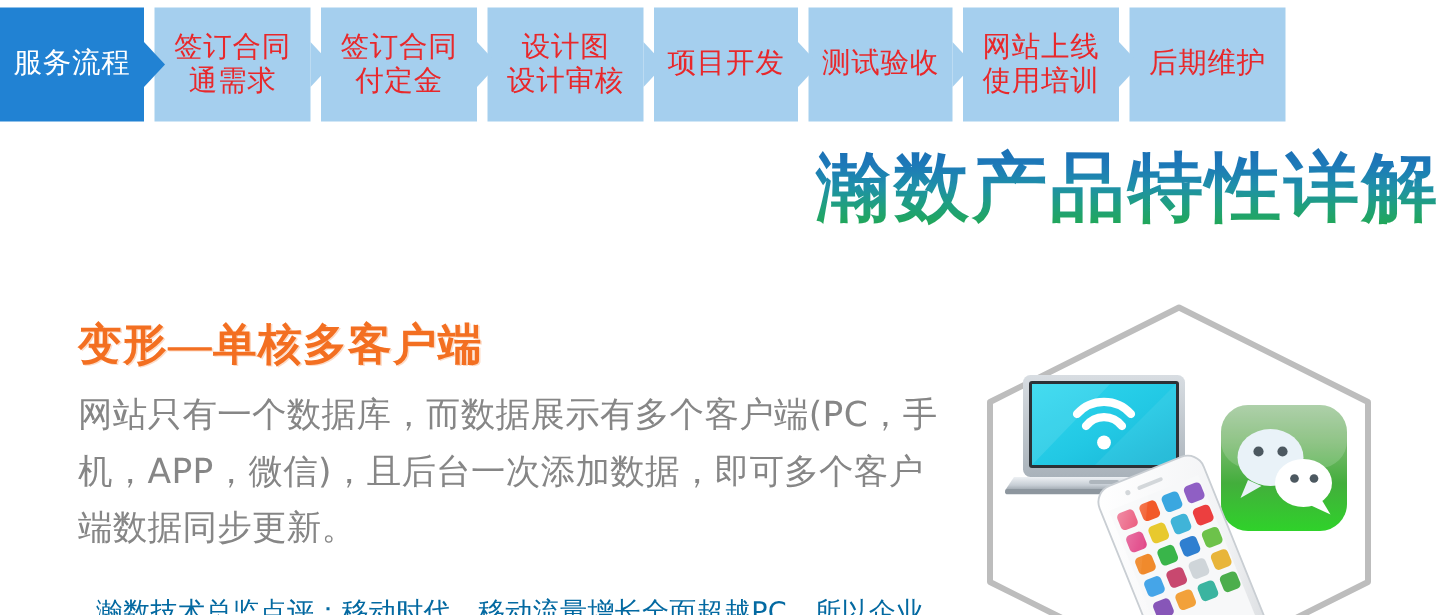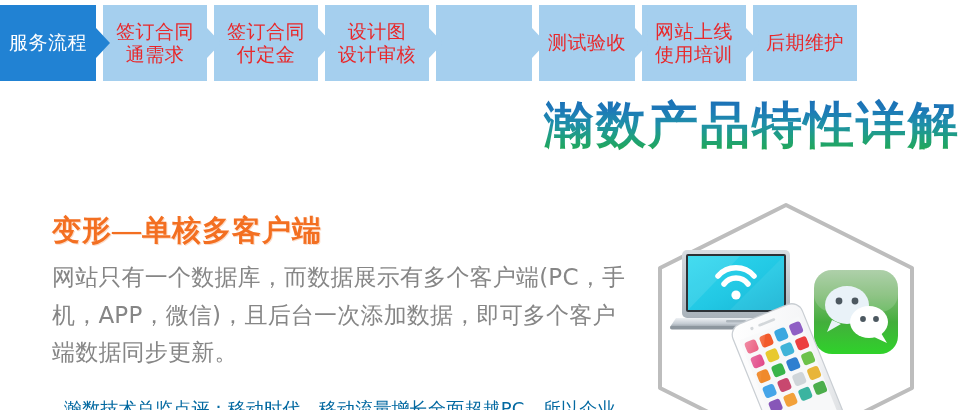--- a/index.html
+++ b/index.html
@@ -151,20 +151,21 @@
       <span class="step-label">签订合同
 付定金</span>
       <span class="arrow"></span>
     </div>
     <div class="step" style="width: 104px; margin-left: 7px;">
       <span class="step-label">设计图
 设计审核</span>
       <span class="arrow"></span>
     </div>
     <div class="step" style="width: 96px; margin-left: 7px;">
+      <span class="step-label">项目开发</span>
       <span class="arrow"></span>
     </div>
     <div class="step" style="width: 96px; margin-left: 7px;">
       <span class="step-label">测试验收</span>
       <span class="arrow"></span>
     </div>
     <div class="step" style="width: 104px; margin-left: 7px;">
       <span class="step-label">网站上线
 使用培训</span>
       <span class="arrow"></span>

